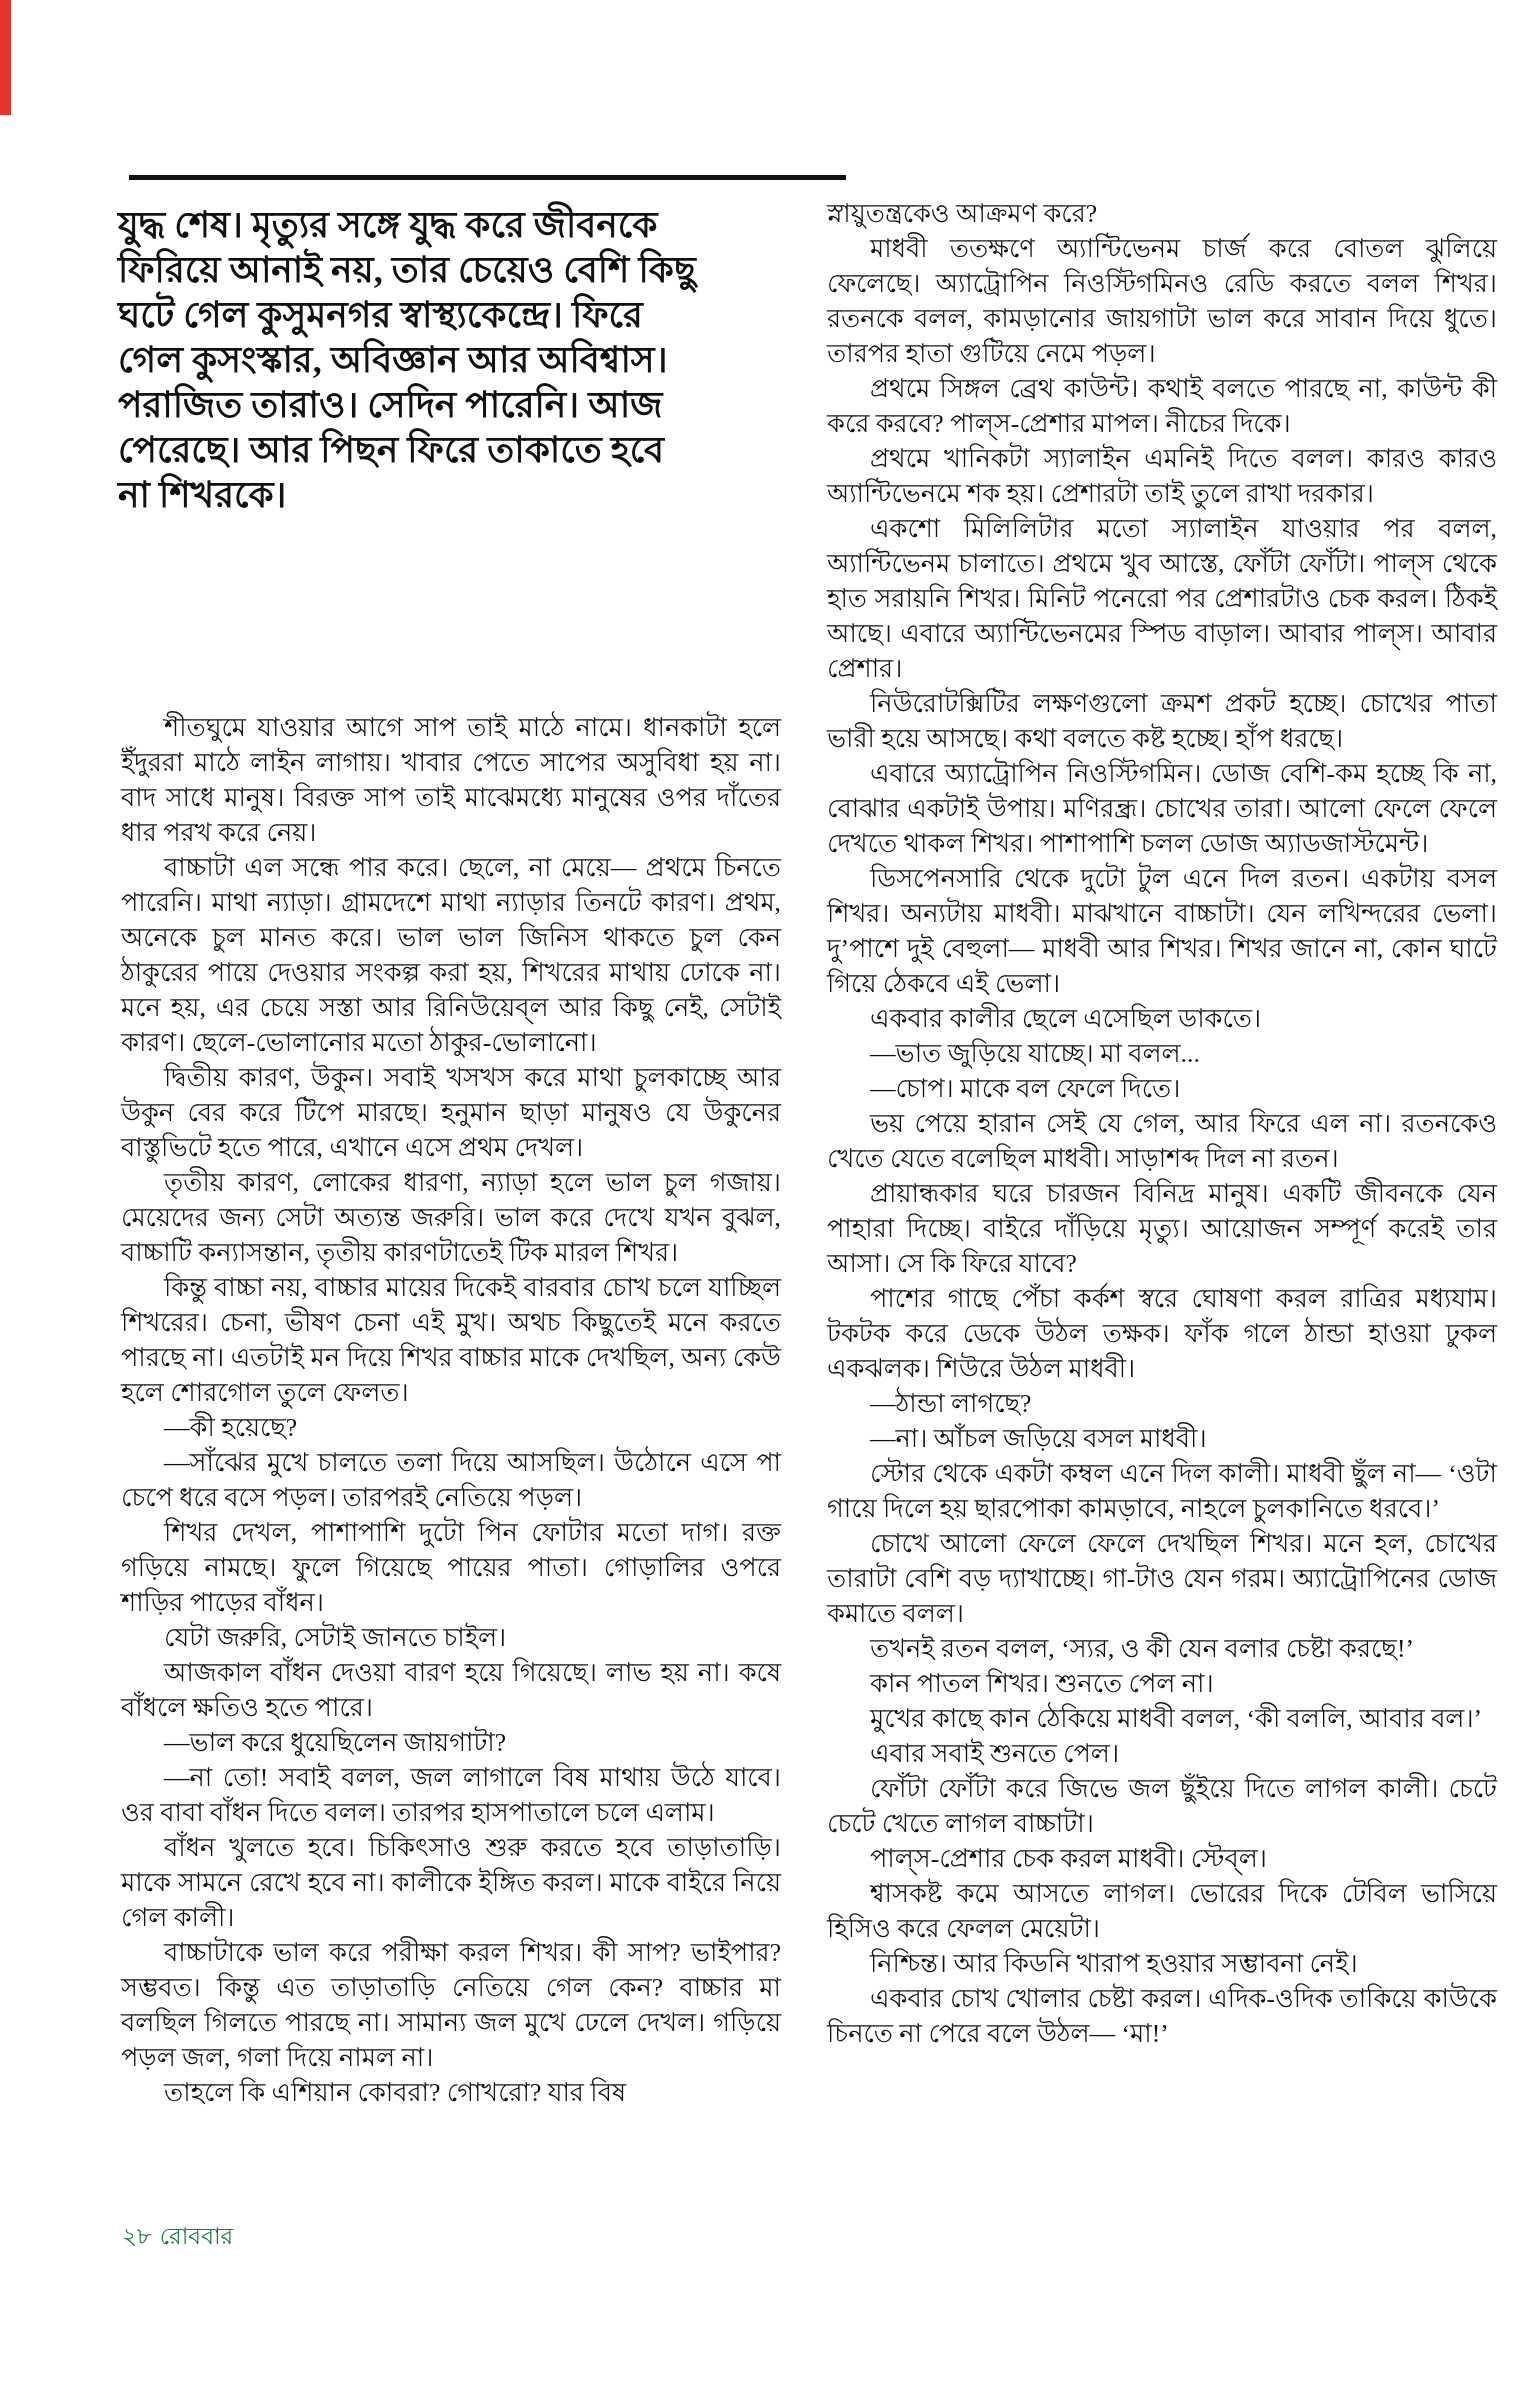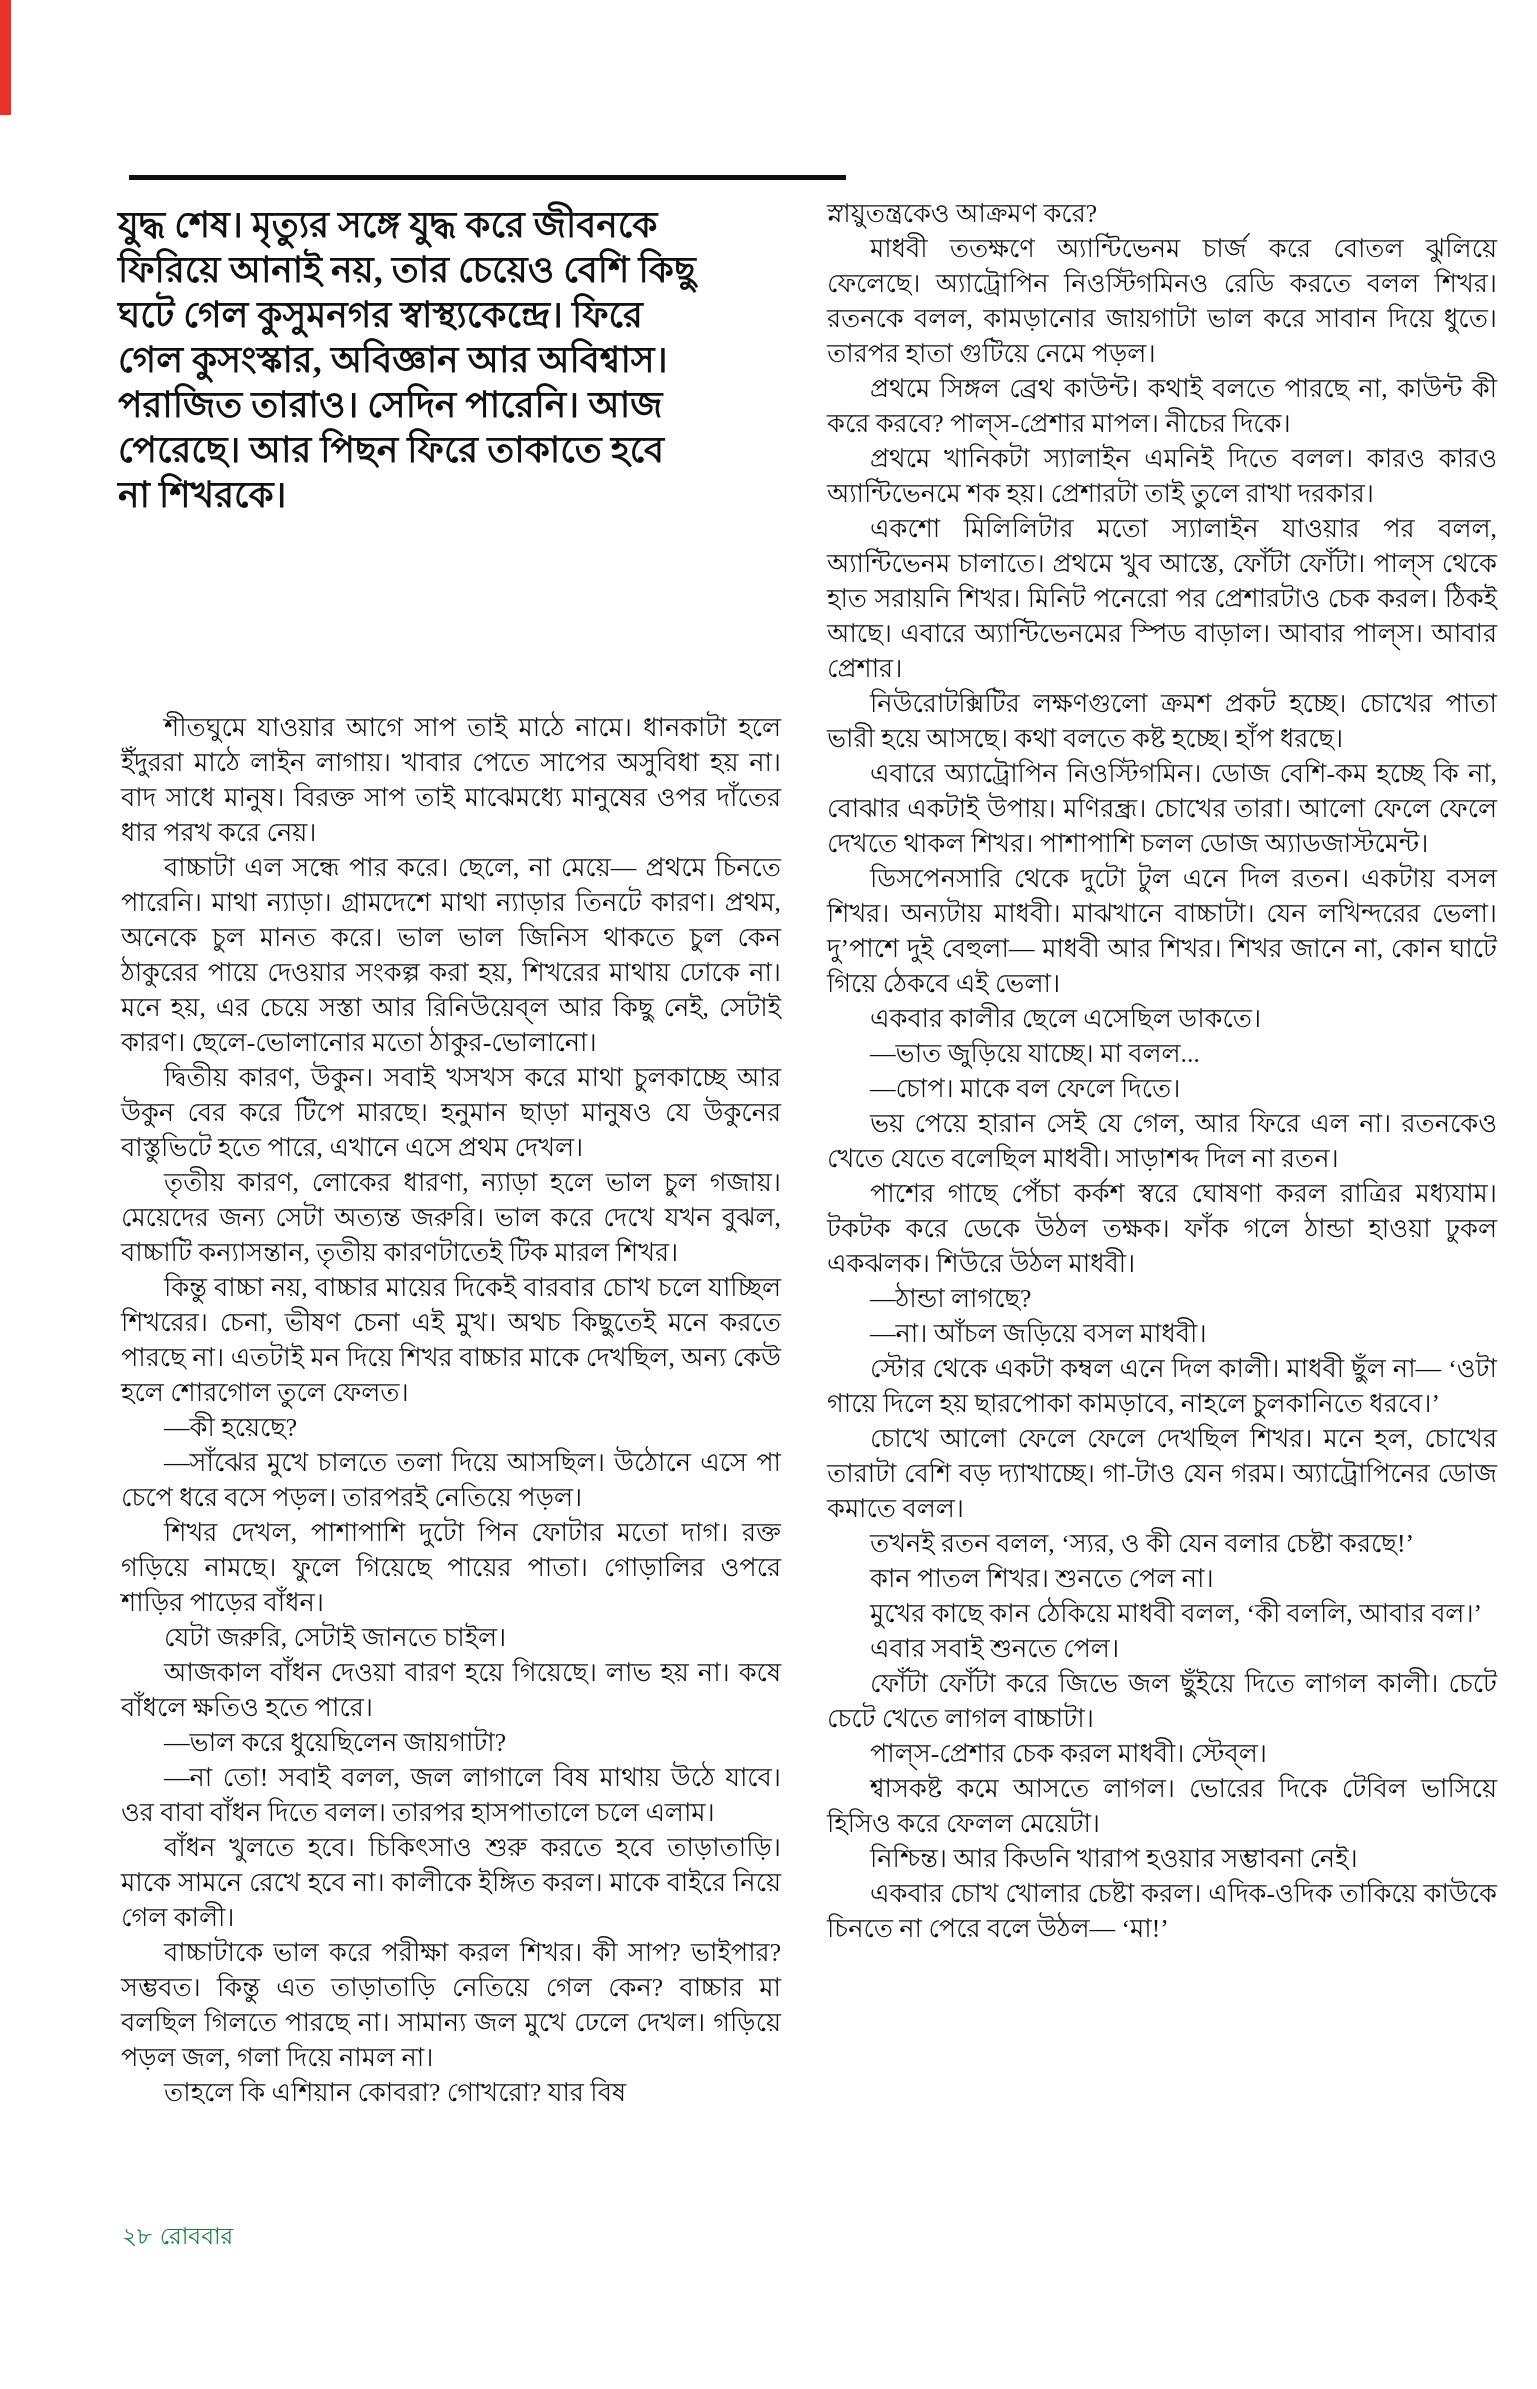--- a/index.html
+++ b/index.html
@@ -124,20 +124,21 @@
       <p>প্রথমে সিঙ্গল ব্রেথ কাউন্ট। কথাই বলতে পারছে না, কাউন্ট কী করে করবে? পাল্‌স-প্রেশার মাপল। নীচের দিকে।</p>
       <p>প্রথমে খানিকটা স্যালাইন এমনিই দিতে বলল। কারও কারও অ্যান্টিভেনমে শক হয়। প্রেশারটা তাই তুলে রাখা দরকার।</p>
       <p>একশো মিলিলিটার মতো স্যালাইন যাওয়ার পর বলল, অ্যান্টিভেনম চালাতে। প্রথমে খুব আস্তে, ফোঁটা ফোঁটা। পাল্‌স থেকে হাত সরায়নি শিখর। মিনিট পনেরো পর প্রেশারটাও চেক করল। ঠিকই আছে। এবারে অ্যান্টিভেনমের স্পিড বাড়াল। আবার পাল্‌স। আবার প্রেশার।</p>
       <p>নিউরোটক্সিটির লক্ষণগুলো ক্রমশ প্রকট হচ্ছে। চোখের পাতা ভারী হয়ে আসছে। কথা বলতে কষ্ট হচ্ছে। হাঁপ ধরছে।</p>
       <p>এবারে অ্যাট্রোপিন নিওস্টিগমিন। ডোজ বেশি-কম হচ্ছে কি না, বোঝার একটাই উপায়। মণিরন্ধ্র। চোখের তারা। আলো ফেলে ফেলে দেখতে থাকল শিখর। পাশাপাশি চলল ডোজ অ্যাডজাস্টমেন্ট।</p>
       <p>ডিসপেনসারি থেকে দুটো টুল এনে দিল রতন। একটায় বসল শিখর। অন্যটায় মাধবী। মাঝখানে বাচ্চাটা। যেন লখিন্দরের ভেলা। দু’পাশে দুই বেহুলা— মাধবী আর শিখর। শিখর জানে না, কোন ঘাটে গিয়ে ঠেকবে এই ভেলা।</p>
       <p>একবার কালীর ছেলে এসেছিল ডাকতে।</p>
       <p>—ভাত জুড়িয়ে যাচ্ছে। মা বলল...</p>
       <p>—চোপ। মাকে বল ফেলে দিতে।</p>
       <p>ভয় পেয়ে হারান সেই যে গেল, আর ফিরে এল না। রতনকেও খেতে যেতে বলেছিল মাধবী। সাড়াশব্দ দিল না রতন।</p>
+      <p>প্রায়ান্ধকার ঘরে চারজন বিনিদ্র মানুষ। একটি জীবনকে যেন পাহারা দিচ্ছে। বাইরে দাঁড়িয়ে মৃত্যু। আয়োজন সম্পূর্ণ করেই তার আসা। সে কি ফিরে যাবে?</p>
       <p>পাশের গাছে পেঁচা কর্কশ স্বরে ঘোষণা করল রাত্রির মধ্যযাম। টকটক করে ডেকে উঠল তক্ষক। ফাঁক গলে ঠান্ডা হাওয়া ঢুকল একঝলক। শিউরে উঠল মাধবী।</p>
       <p>—ঠান্ডা লাগছে?</p>
       <p>—না। আঁচল জড়িয়ে বসল মাধবী।</p>
       <p>স্টোর থেকে একটা কম্বল এনে দিল কালী। মাধবী ছুঁল না— ‘ওটা গায়ে দিলে হয় ছারপোকা কামড়াবে, নাহলে চুলকানিতে ধরবে।’</p>
       <p>চোখে আলো ফেলে ফেলে দেখছিল শিখর। মনে হল, চোখের তারাটা বেশি বড় দ্যাখাচ্ছে। গা-টাও যেন গরম। অ্যাট্রোপিনের ডোজ কমাতে বলল।</p>
       <p>তখনই রতন বলল, ‘স্যর, ও কী যেন বলার চেষ্টা করছে!’</p>
       <p>কান পাতল শিখর। শুনতে পেল না।</p>
       <p>মুখের কাছে কান ঠেকিয়ে মাধবী বলল, ‘কী বললি, আবার বল।’</p>
       <p>এবার সবাই শুনতে পেল।</p>
       <p>ফোঁটা ফোঁটা করে জিভে জল ছুঁইয়ে দিতে লাগল কালী। চেটে চেটে খেতে লাগল বাচ্চাটা।</p>

